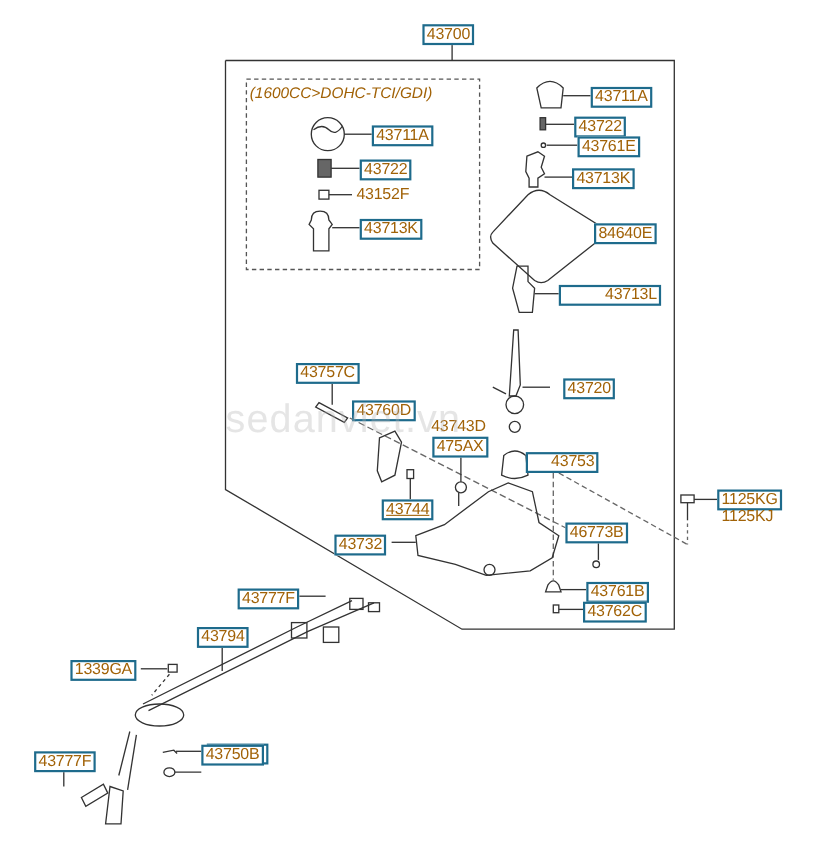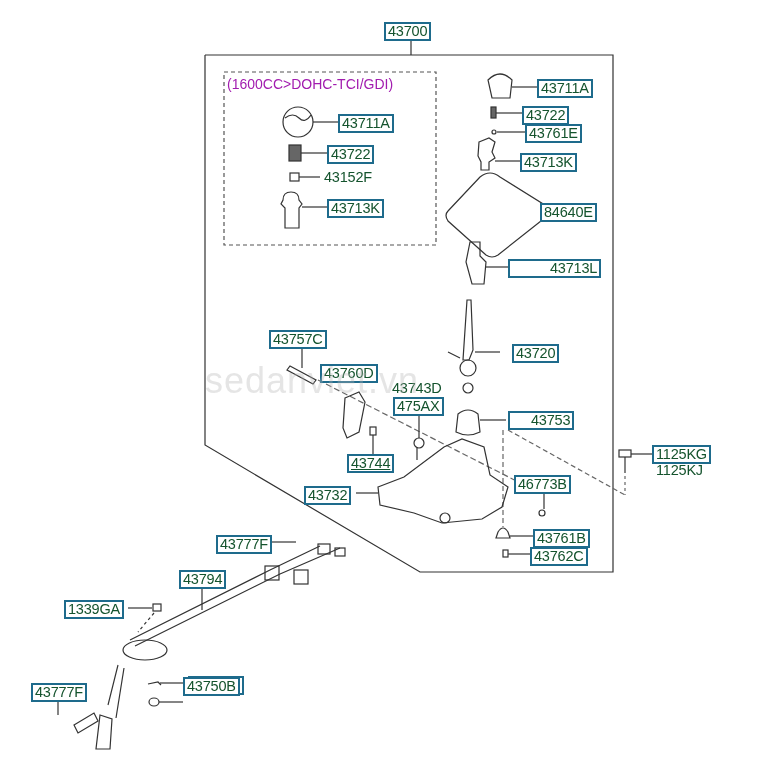--- a/index.html
+++ b/index.html
@@ -1,21 +1,21 @@
 <!DOCTYPE html>
 <html><head>
 <meta charset="utf-8">
 <style>
   html, body { margin: 0; padding: 0; background: #ffffff; }
   body { width: 759px; height: 777px; position: relative; overflow: hidden; font-family: "Liberation Sans", sans-serif; }
   #diagram { position: absolute; left: 0; top: 0; width: 759px; height: 777px; }
-  .lbl { position: absolute; font-size: 14.5px; line-height: 15px; color: #14532d; letter-spacing: -0.2px; white-space: nowrap; }
+  .lbl { position: absolute; font-size: 14.5px; line-height: 15px; color: #a16207; letter-spacing: -0.2px; white-space: nowrap; }
   .boxed { border: 2px solid #1e6b8c; padding: 0 2px; background: #fff; }
   .plain { padding: 0 2px; }
-  .note { position: absolute; font-size: 14px; color: #a21caf; white-space: nowrap; }
+  .note { position: absolute; font-size: 14px; color: #a16207; white-space: nowrap; font-style: italic; }
   .watermark { position: absolute; left: 205px; top: 360px; font-size: 36px; color: rgba(180,180,180,0.35); letter-spacing: 1px; white-space: nowrap; pointer-events: none; }
 </style>
 </head>
 <body>
 
 <svg id="diagram" viewBox="0 0 759 777" xmlns="http://www.w3.org/2000/svg">
   <g fill="none" stroke="#333" stroke-width="1.2">
 
     <polyline points="205,55 613,55 613,572 420,572 205,445 205,55"></polyline>
     <line x1="411" y1="40" x2="411" y2="55"></line>
@@ -157,21 +157,21 @@
 <div class="lbl boxed" style="left: 525px; top: 124px; border-color: rgb(30, 107, 140);">43761E</div>
 <div class="lbl boxed" style="left: 520px; top: 153px; border-color: rgb(30, 107, 140);">43713K</div>
 <div class="lbl boxed" style="left: 540px; top: 203px; border-color: rgb(30, 107, 140);">84640E</div>
 <div class="lbl boxed" style="left: 508px; top: 259px; border-color: rgb(30, 107, 140); padding-left: 40px;">43713L</div>
 
 <div class="lbl boxed" style="left: 269px; top: 330px; border-color: rgb(30, 107, 140);">43757C</div>
 <div class="lbl boxed" style="left: 512px; top: 344px; border-color: rgb(30, 107, 140);">43720</div>
 <div class="lbl boxed" style="left: 320px; top: 364px; border-color: rgb(30, 107, 140);">43760D</div>
 <div class="lbl plain" style="left:390px;top:381px;">43743D</div>
 <div class="lbl boxed" style="left: 393px; top: 397px; border-color: rgb(30, 107, 140);">475AX</div>
-<div class="lbl boxed" style="left: 508px; top: 411px; border-color: rgb(30, 107, 140); padding-left: 21px;">43753</div>
+<div class="lbl boxed" style="left: 478px; top: 411px; border-color: rgb(30, 107, 140); padding-left: 21px;">43753</div>
 <div class="lbl boxed" style="left: 347px; top: 454px; border-color: rgb(30, 107, 140); text-decoration: underline;">43744</div>
 
 <div class="lbl boxed" style="left: 652px; top: 445px; border-color: rgb(30, 107, 140);">1125KG</div>
 <div class="lbl plain" style="left:654px;top:463px;">1125KJ</div>
 <div class="lbl boxed" style="left: 514px; top: 475px; border-color: rgb(30, 107, 140);">46773B</div>
 <div class="lbl boxed" style="left: 304px; top: 486px; border-color: rgb(30, 107, 140);">43732</div>
 <div class="lbl boxed" style="left: 533px; top: 529px; border-color: rgb(30, 107, 140);">43761B</div>
 <div class="lbl boxed" style="left: 530px; top: 547px; border-color: rgb(30, 107, 140);">43762C</div>
 
 <div class="lbl boxed" style="left: 216px; top: 535px; border-color: rgb(30, 107, 140);">43777F</div>

